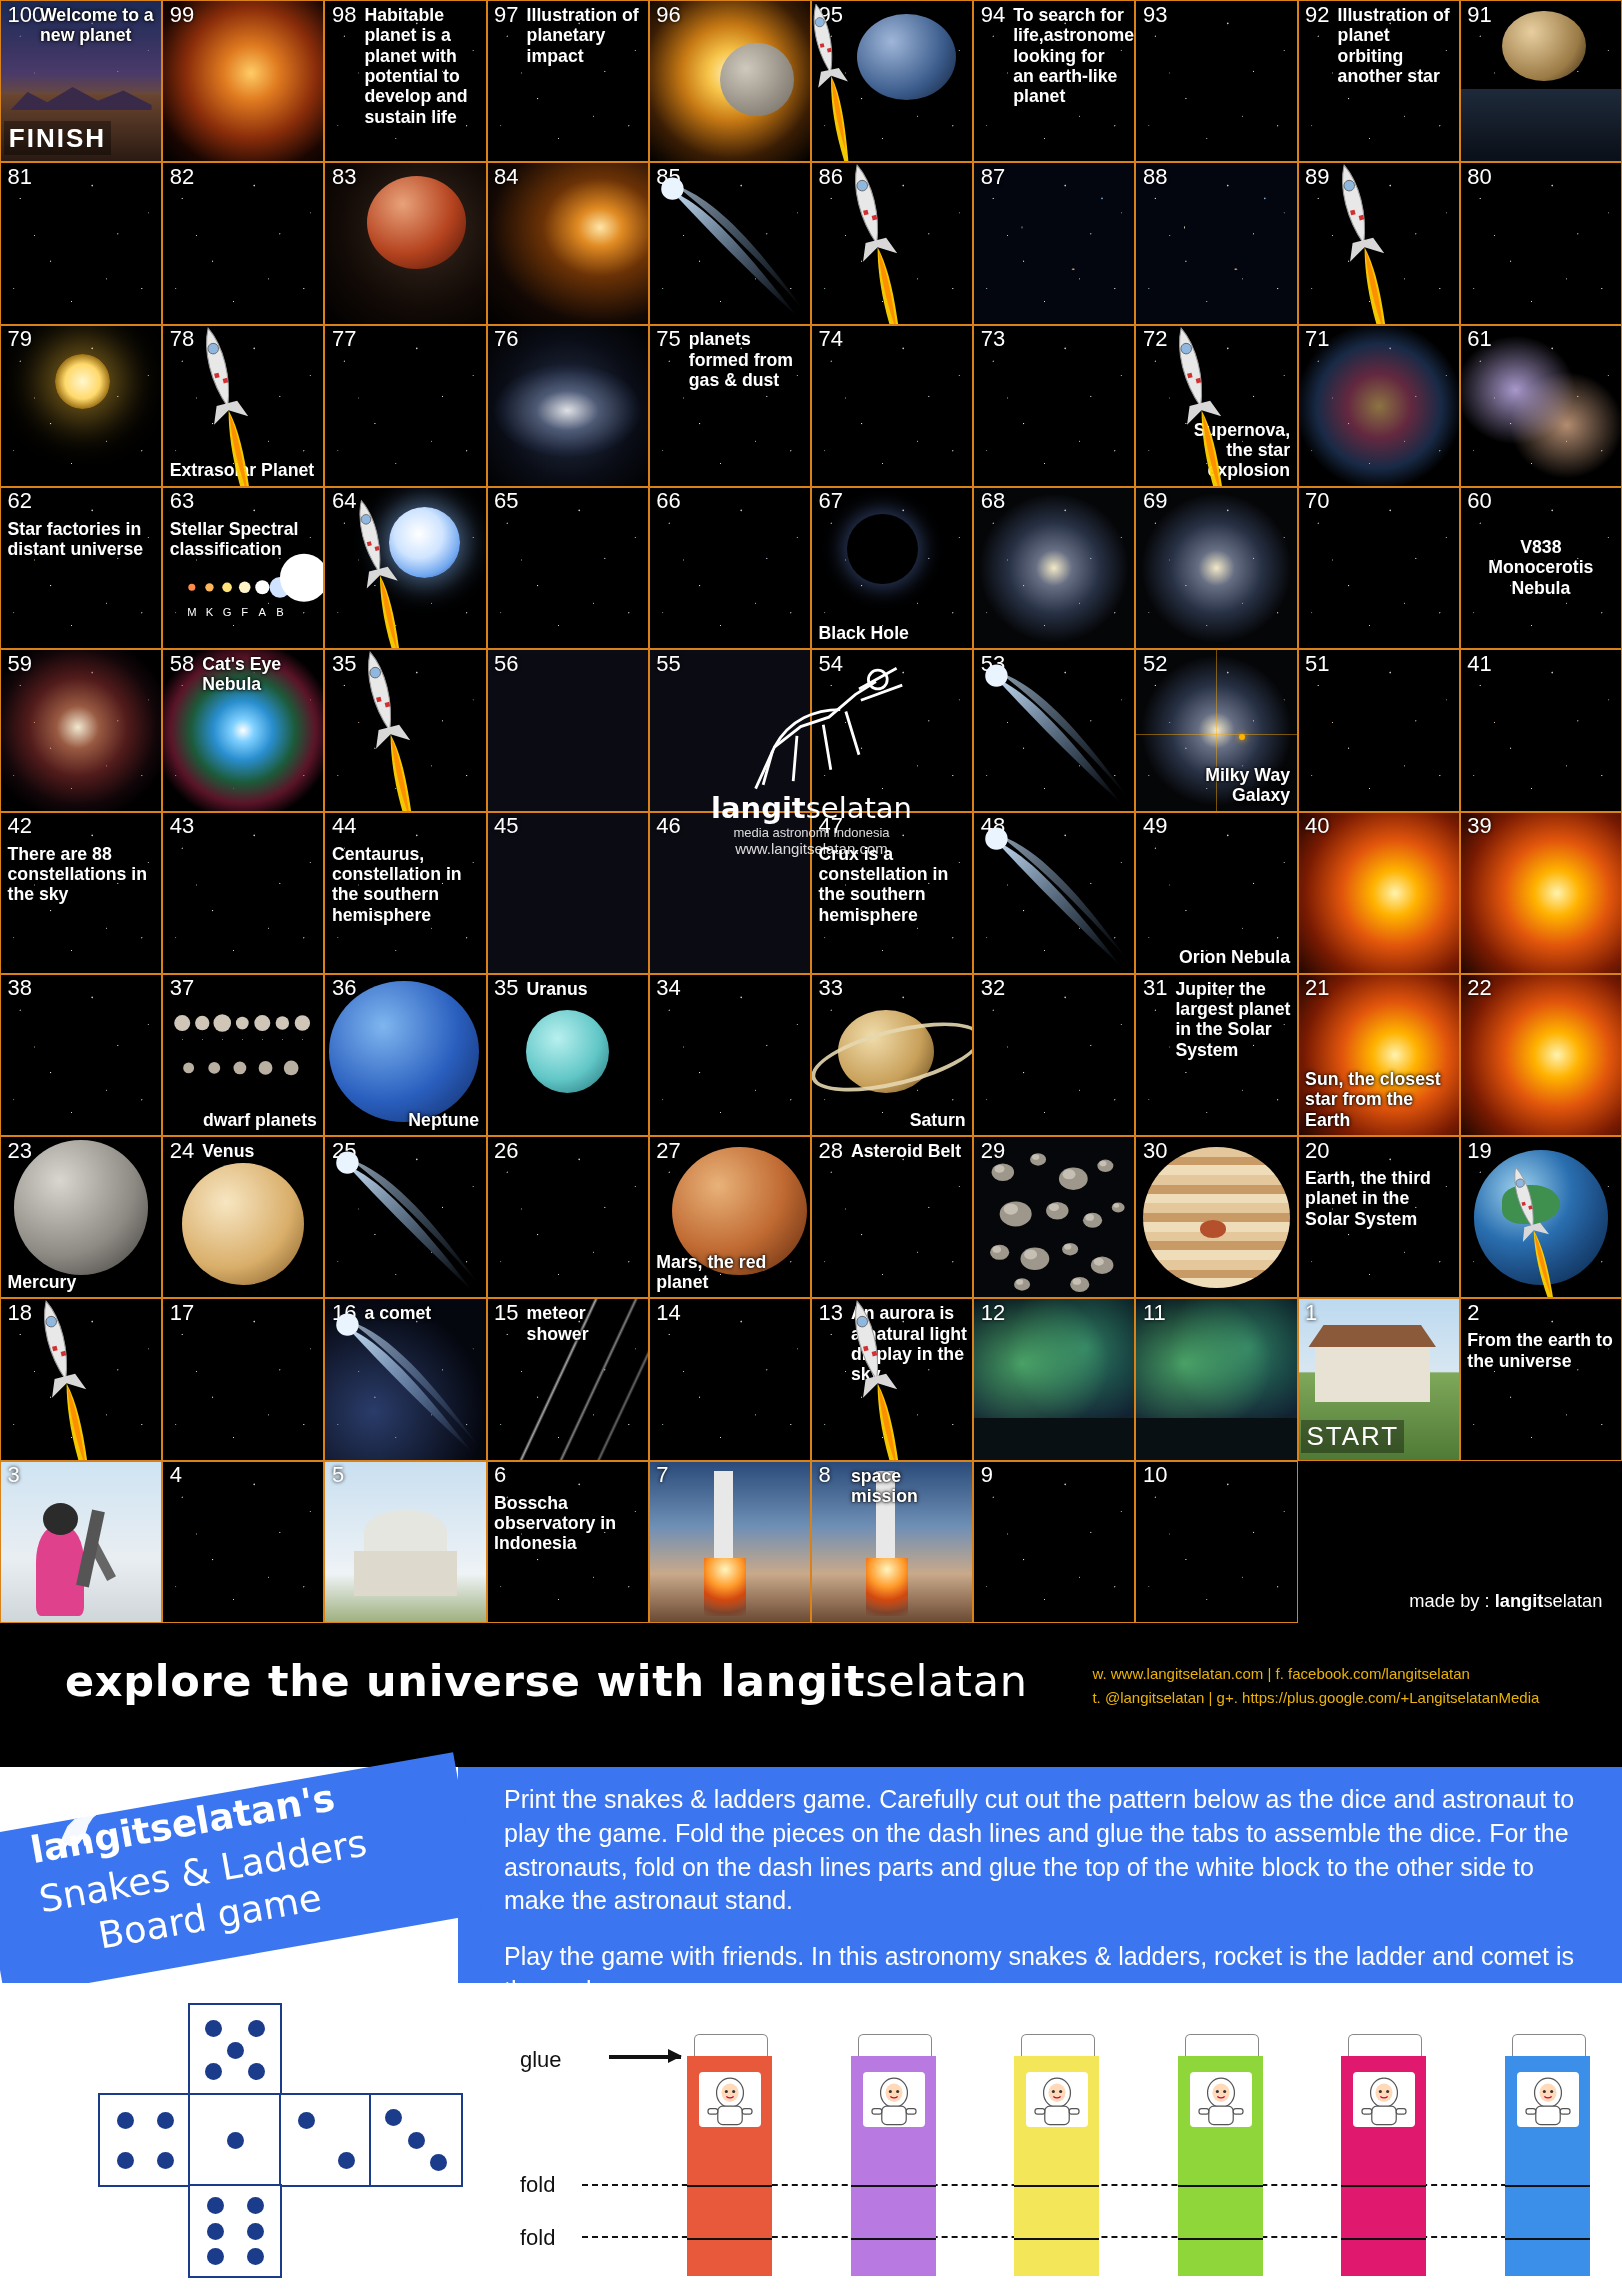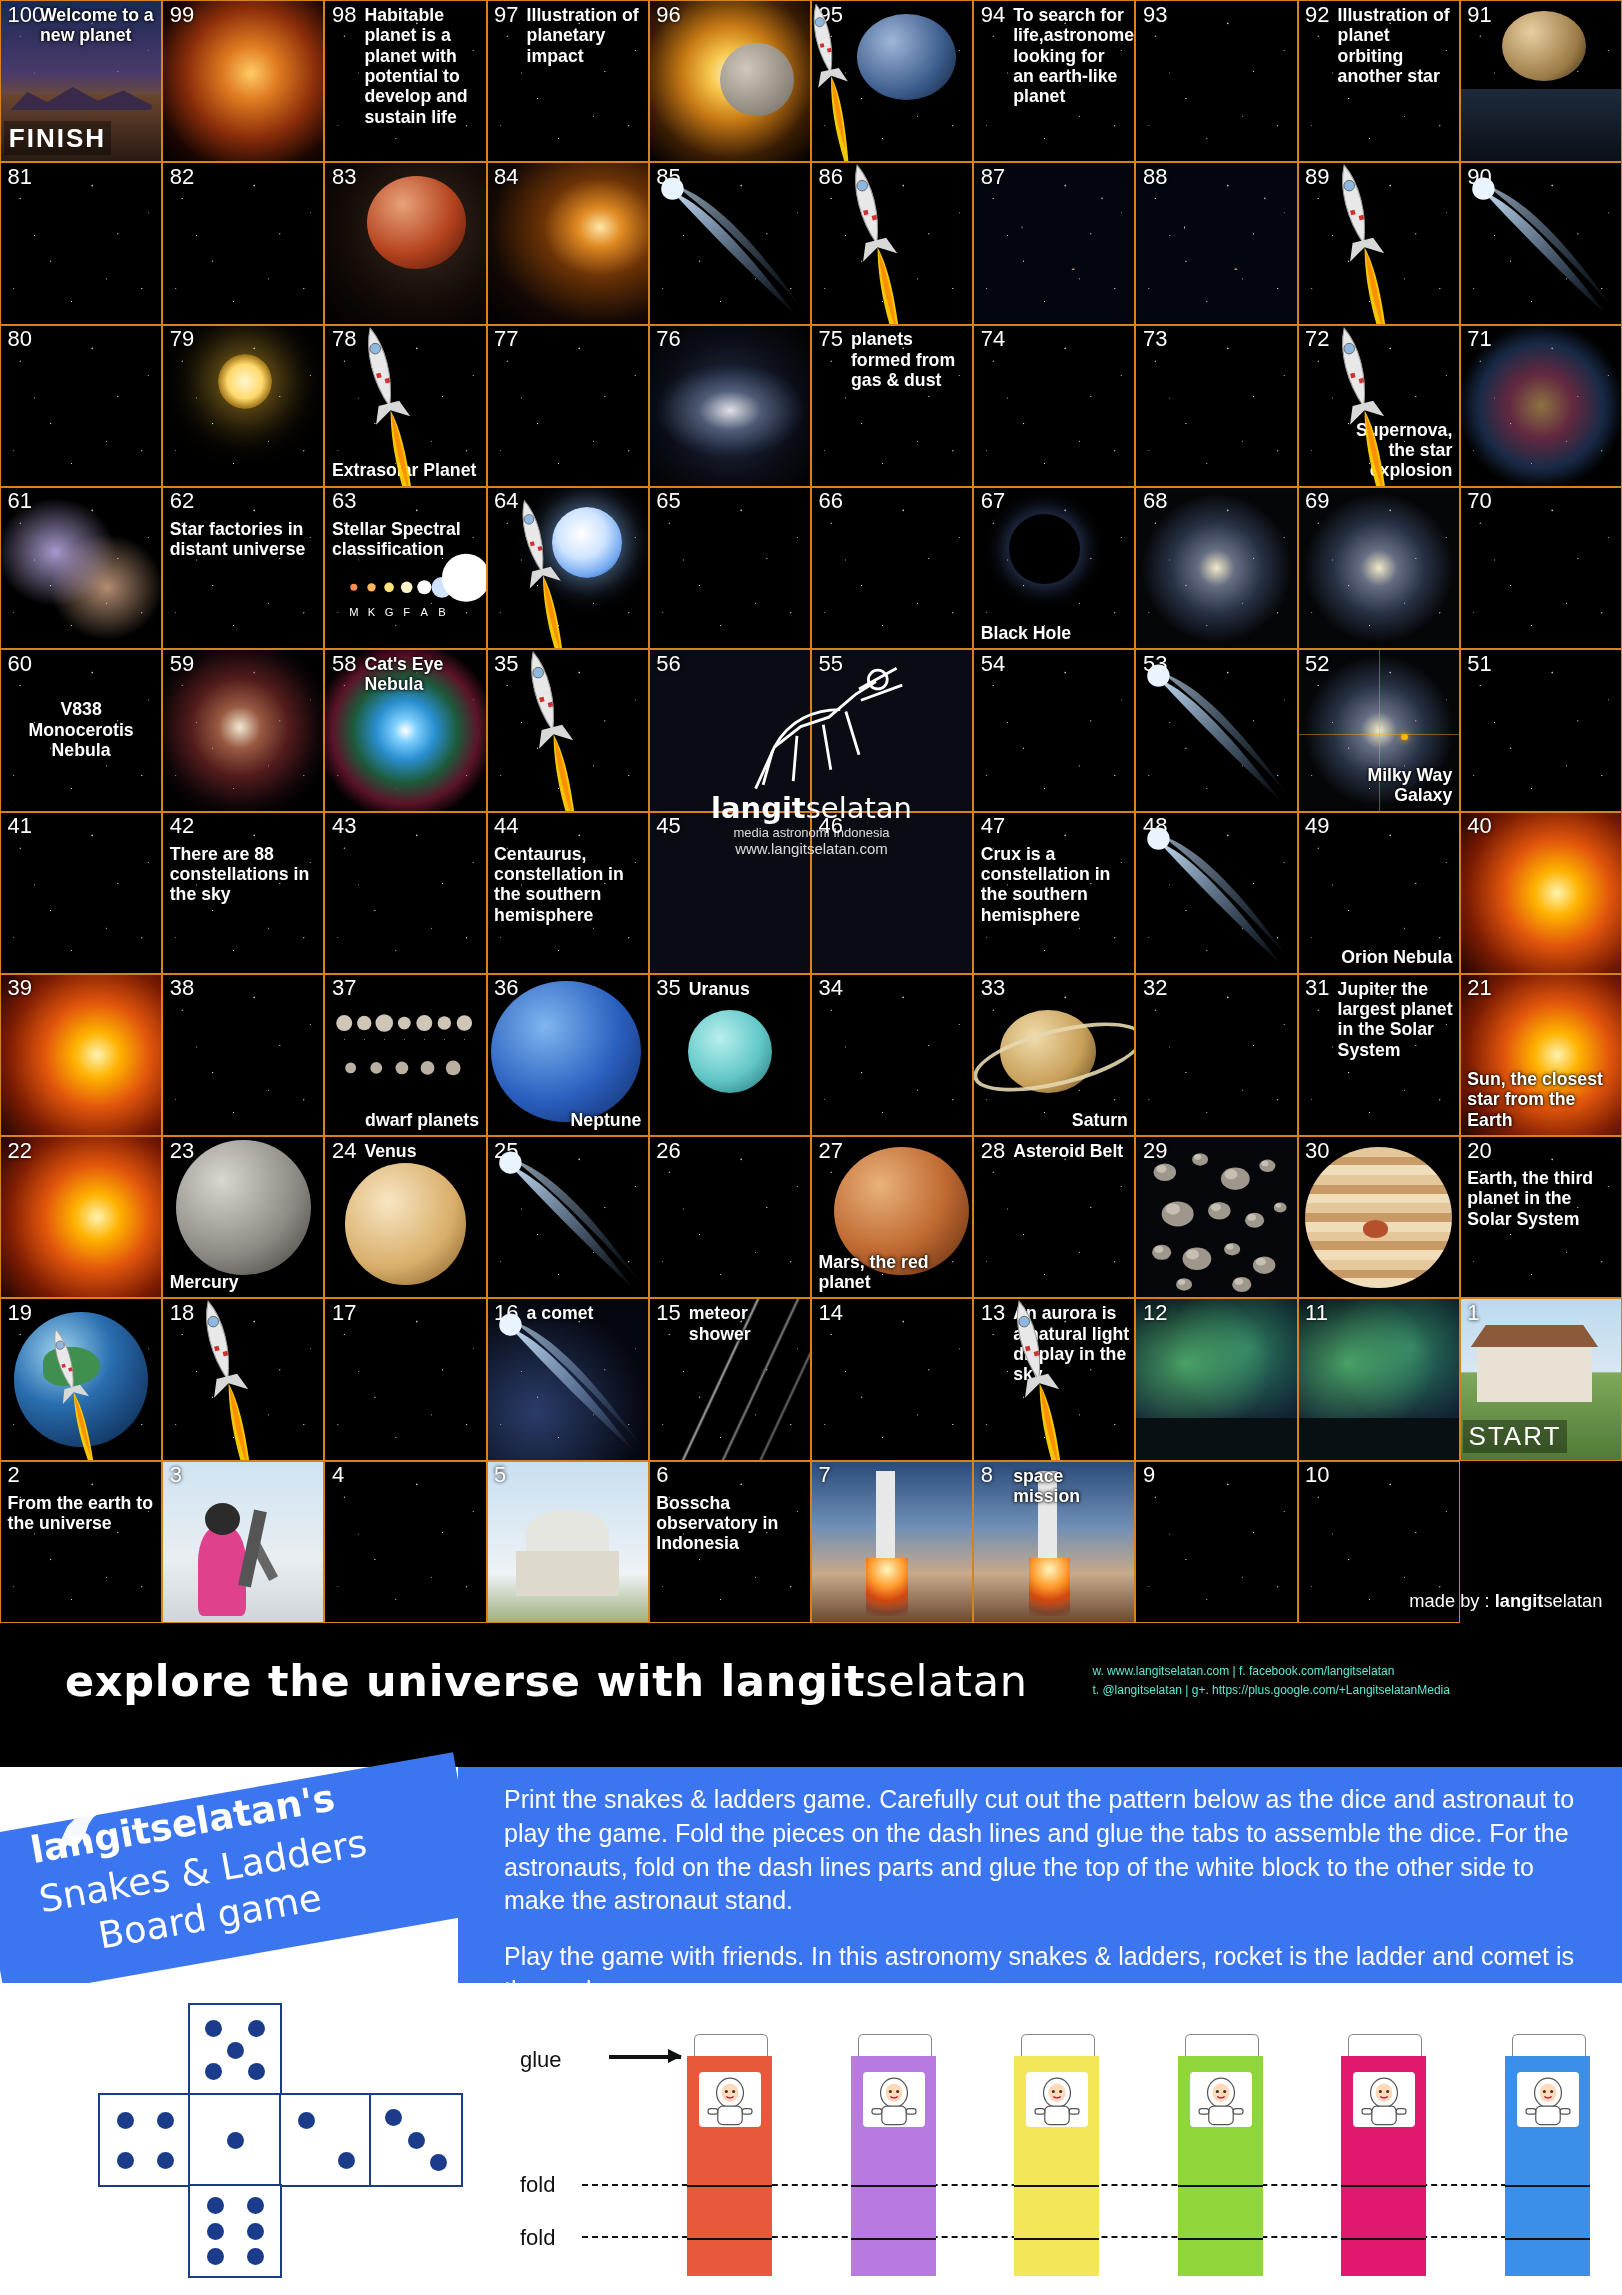--- a/index.html
+++ b/index.html
@@ -35,21 +35,21 @@
      radial-gradient(0.8px 0.8px at 92% 31%,#fff,transparent),
      radial-gradient(0.8px 0.8px at 8% 78%,#cfe,transparent),
      #000;}
   .planet{position:absolute;border-radius:50%;}
 
   
   #boardfoot{position:absolute;left:0;top:1623px;width:1622px;height:144px;background:#000;}
   #tagline{position:absolute;left:65px;top:33px;color:#fff;font-size:43px;font-weight:bold;
            font-family:"DejaVu Sans",sans-serif;letter-spacing:0.7px;}
   #tagline .ls-bold{font-weight:bold;}
-  #links{position:absolute;right:19.6px;top:39px;width:510px;color:#5eead4;font-size:12px;line-height:1.6;text-align:left;}
+  #links{position:absolute;right:19.6px;top:39px;width:510px;color:#eab308;font-size:15px;line-height:1.6;text-align:left;}
   #madeby{position:absolute;right:19.6px;top:1590px;color:#fff;font-size:18.3px;z-index:40;}
 
   
   #band{position:absolute;left:0;top:1767px;width:1622px;height:216px;background:#3b76f0;}
   #bandwhite{position:absolute;left:0;top:0;width:458px;height:216px;background:#fff;}
   #ribbon{position:absolute;left:-13px;top:26px;width:484px;height:164px;background:#3b76f0;
           transform:rotate(-10deg);}
   #ribbontext{position:absolute;left:36px;top:1790px;width:445px;transform:rotate(-10deg);color:#fff;z-index:5;}
   #ribbontext .l1{font-size:37px;font-weight:bold;font-family:"DejaVu Sans",sans-serif;}
   #ribbontext .l2{font-size:37px;margin-top:6.5px;font-family:"DejaVu Sans",sans-serif;}
@@ -211,35 +211,20 @@
               <path d="M6 0 C12 -16 12 -34 6 -46 C0 -34 0 -16 6 0 Z" fill="#e8e8e8" stroke="#999" stroke-width="0.6"></path>
               <circle cx="6" cy="-34" r="3" fill="#8fb8e0" stroke="#666" stroke-width="0.5"></circle>
               <rect x="3" y="-20" width="2.6" height="2.6" fill="#d03030"></rect>
               <rect x="7" y="-16" width="2.6" height="2.6" fill="#d03030"></rect>
               <path d="M0 -2 L-4 8 L6 2 L16 8 L12 -2 Z" fill="#d8d8d8"></path>
               <path d="M6 2 C2 18 0 40 4 70 C8 40 10 18 6 2 Z" fill="#ffd400" opacity="0.95"></path>
               <path d="M6 4 C4 16 3 32 5 52 C7 32 8 16 6 4 Z" fill="#ff8a00" opacity="0.9"></path>
             </g>
           </svg>
           <div class="num">89</div>
-        </div>
-        <div class="cell">
-          <div class="art stars"></div>
-          <svg class="art" viewBox="0 0 100 100" preserveAspectRatio="none" style="z-index:7;overflow:visible">
-            <defs>
-              <linearGradient id="ct" x1="0" y1="0" x2="1" y2="1">
-                <stop offset="0" stop-color="#cfe8ff" stop-opacity="0.95"></stop>
-                <stop offset="1" stop-color="#7fb0e8" stop-opacity="0"></stop>
-              </linearGradient>
-            </defs>
-            <path d="M14 18 C34 26 58 52 92 96 C64 70 38 44 14 18 Z" fill="url(#ct)"></path>
-            <path d="M16 14 C40 22 66 50 96 92 C70 62 42 34 16 14 Z" fill="url(#ct)" opacity="0.7"></path>
-            <circle cx="14" cy="16" r="7" fill="#eaf4ff"></circle>
-          </svg>
-          <div class="num">90</div>
         </div>
         <div class="cell">
           <div class="art stars"></div>
           <div class="num">80</div>
         </div>
         <div class="cell">
           <div class="art stars"></div>
           <div class="planet" style="left:34%;top:18%;width:34%;height:34%;background:radial-gradient(circle,#fff7cf 0%,#ffd96b 45%,#8a5e06 75%,transparent 78%);box-shadow:0 0 39px 15.7px rgba(255,200,60,.45);z-index:2"></div>
           <div class="num">79</div>
         </div>

